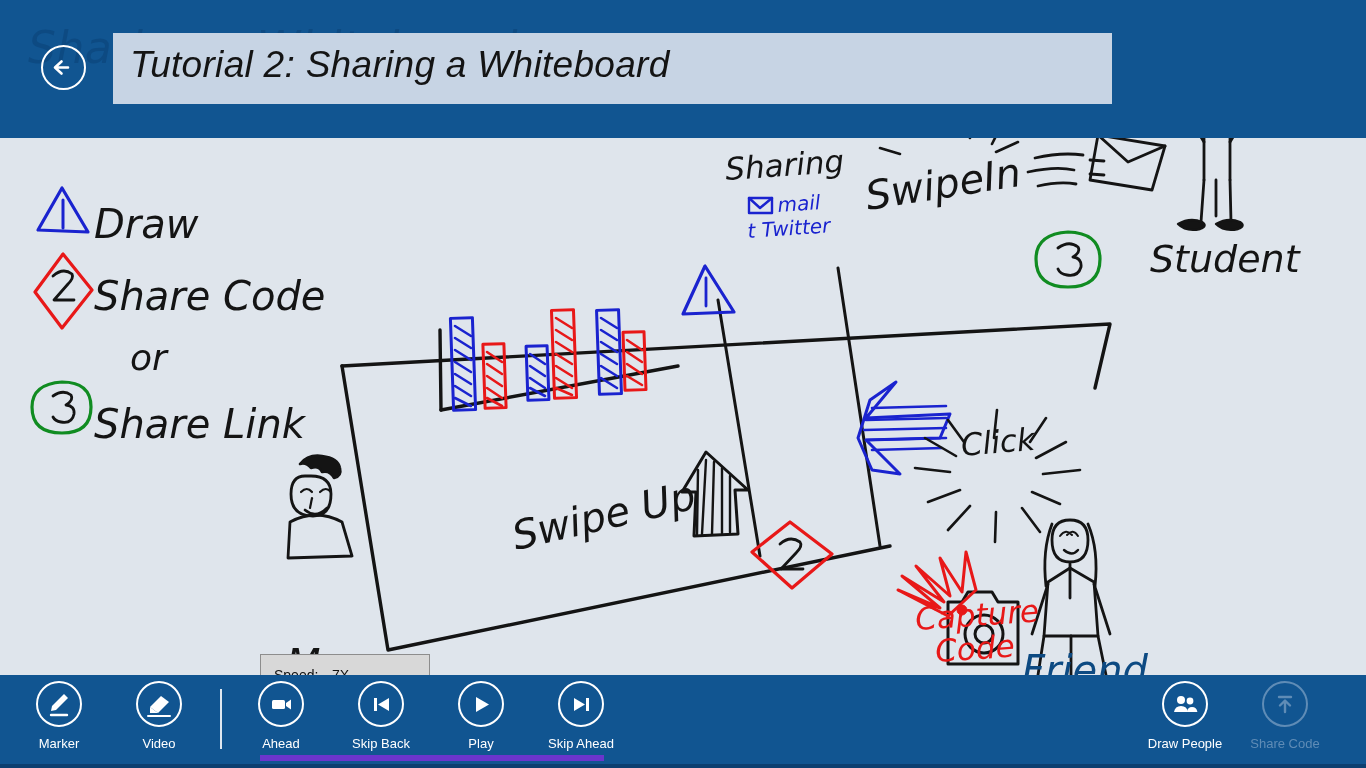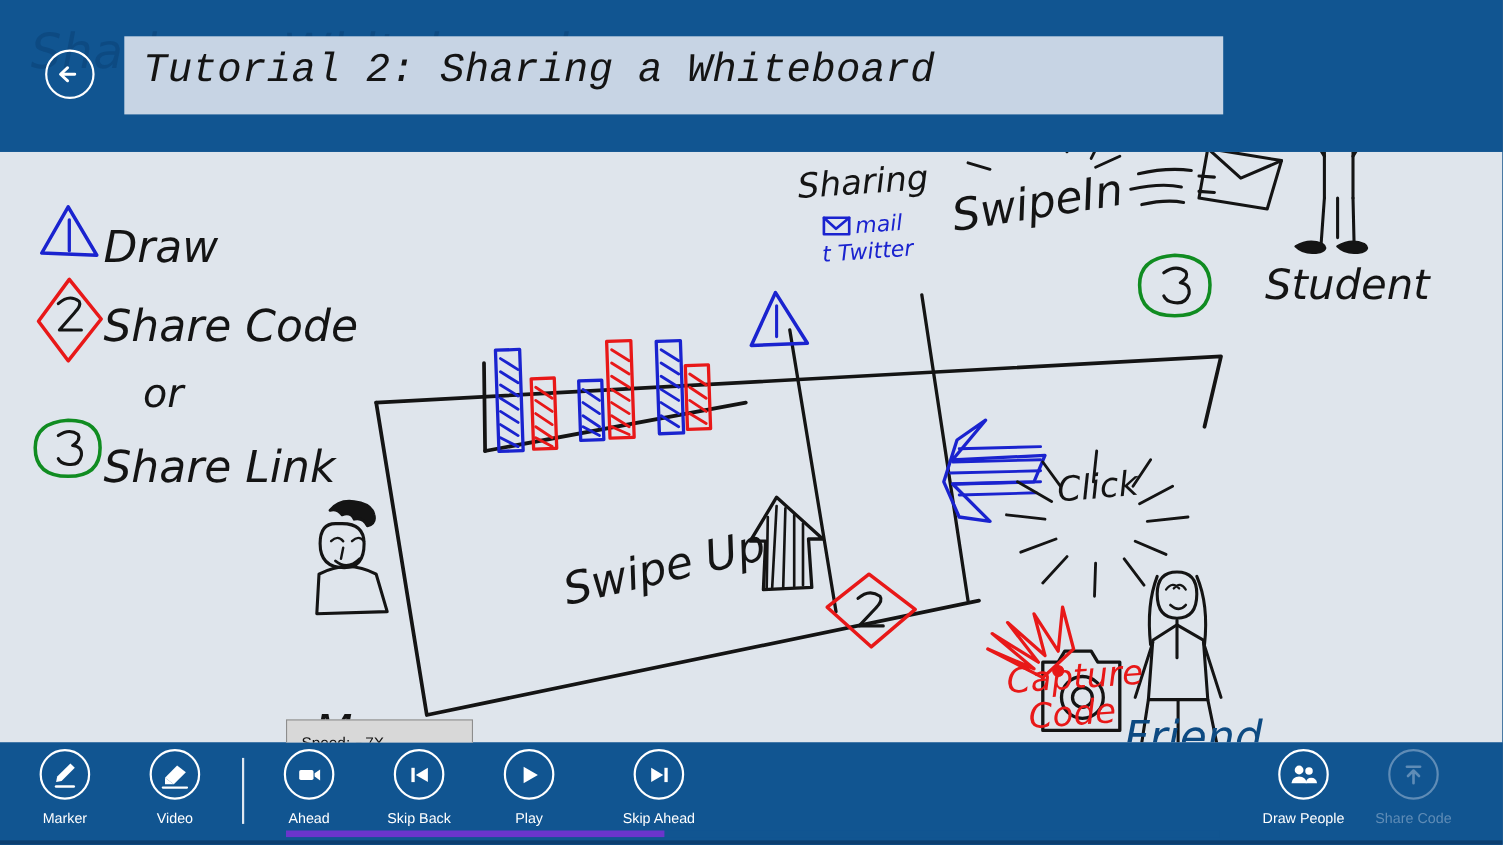--- a/index.html
+++ b/index.html
@@ -54,21 +54,21 @@
     background: #c7d4e4;
     z-index: 2;
   }
   #title-text {
     position: absolute;
     left: 130px; top: 44px;
     font-size: 37px;
     font-style: italic;
     color: #141414;
     white-space: nowrap;
-    font-family: Liberation Mono, monospace;
+    font-family: Liberation Sans, sans-serif;
     z-index: 3;
     letter-spacing: .3px;
   }
 
   
   #canvas {
     position: absolute;
     left: 0; top: 138px;
     width: 1366px; height: 537px;
     background: #dfe5ec;
@@ -347,21 +347,21 @@
 
     <div class="tool" style="left:433px;">
       <span class="circ">
         <svg width="28" height="28" viewBox="0 0 28 28">
           <path d="M9 7 L9 22 L22 14.5 Z" fill="#fff"></path>
         </svg>
       </span>
       <span class="lbl">Play</span>
     </div>
 
-    <div class="tool" style="left:551px;">
+    <div class="tool" style="left:533px;">
       <span class="circ">
         <svg width="28" height="28" viewBox="0 0 28 28">
           <path d="M7 8 L7 21 L18 14.5 Z" fill="#fff"></path>
           <rect x="19" y="8" width="3" height="13" fill="#fff"></rect>
         </svg>
       </span>
       <span class="lbl">Skip Ahead</span>
     </div>
 
     <div class="tool" style="left:1137px;">

